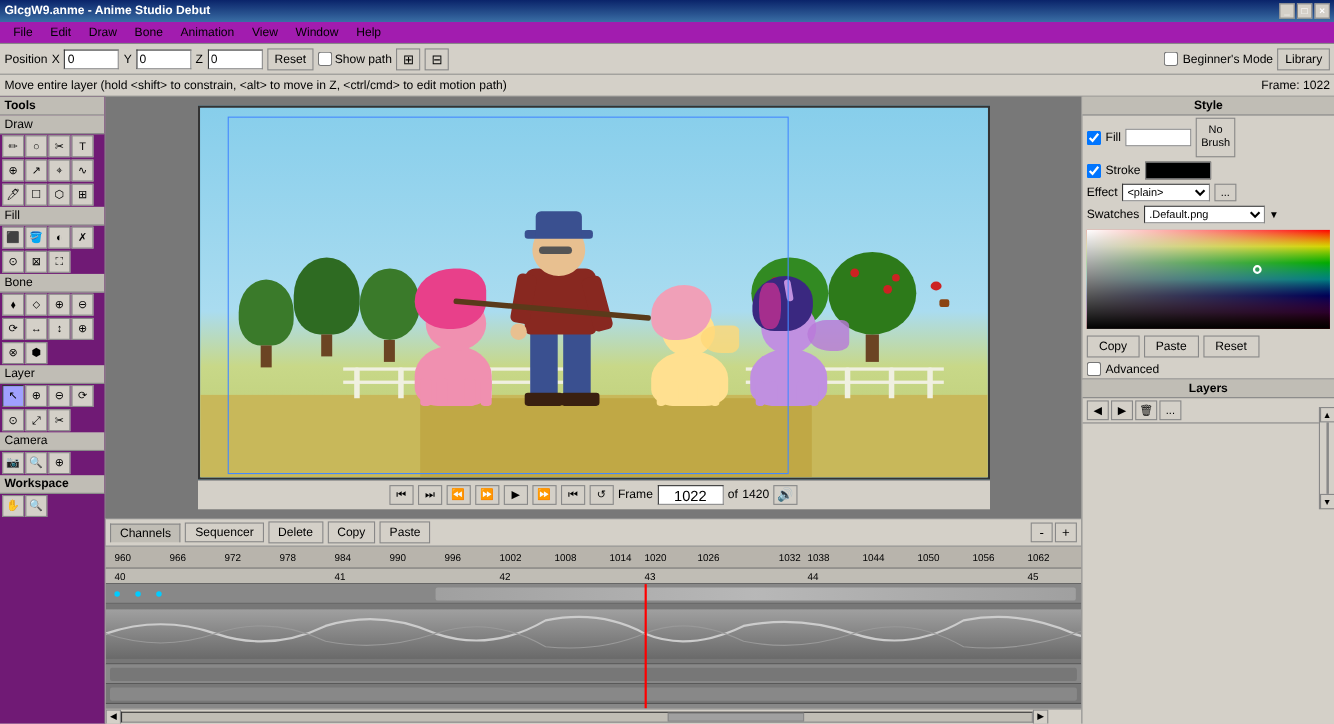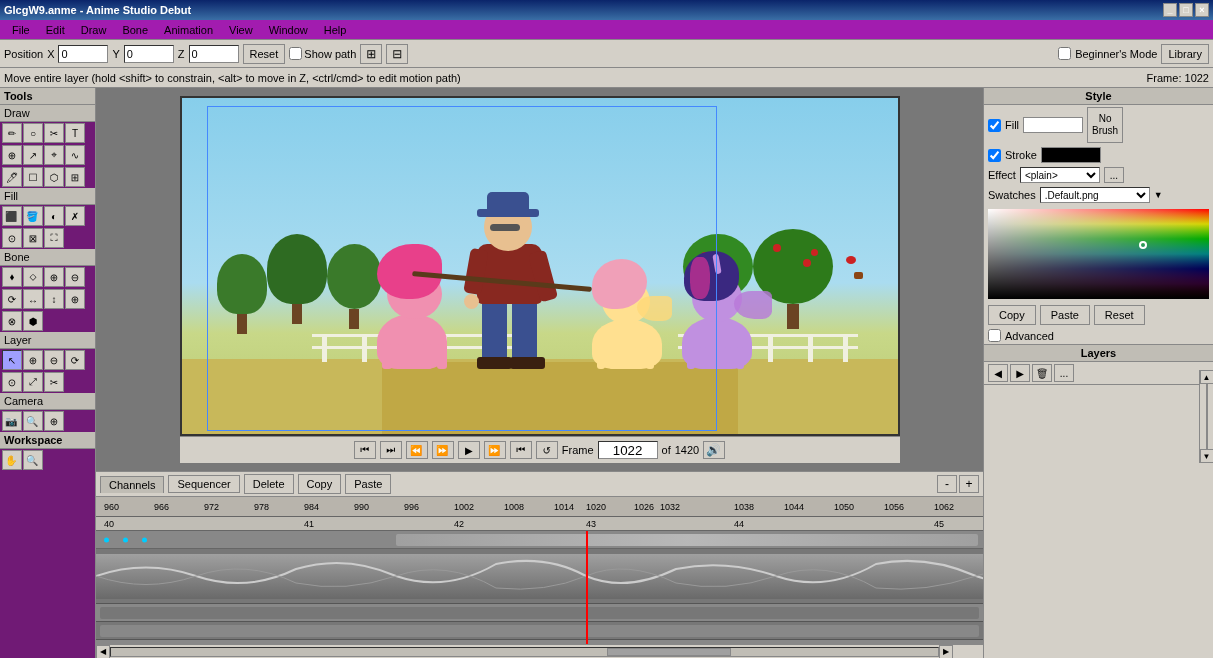--- a/index.html
+++ b/index.html
@@ -410,21 +410,21 @@
           <span style="position:absolute;left:108px;">972</span>
           <span style="position:absolute;left:158px;">978</span>
           <span style="position:absolute;left:208px;">984</span>
           <span style="position:absolute;left:258px;">990</span>
           <span style="position:absolute;left:308px;">996</span>
           <span style="position:absolute;left:358px;">1002</span>
           <span style="position:absolute;left:408px;">1008</span>
           <span style="position:absolute;left:458px;">1014</span>
           <span style="position:absolute;left:490px;">1020</span>
           <span style="position:absolute;left:538px;">1026</span>
-          <span style="position:absolute;left:564px;">1032</span>
+          <span style="position:absolute;left:612px;">1032</span>
           <span style="position:absolute;left:638px;">1038</span>
           <span style="position:absolute;left:688px;">1044</span>
           <span style="position:absolute;left:738px;">1050</span>
           <span style="position:absolute;left:788px;">1056</span>
           <span style="position:absolute;left:838px;">1062</span>
 
         </div>
 
         <div style="height:14px;background:#c0bdb5;border-bottom:1px solid #666;position:relative;overflow:hidden;display:flex;align-items:center;padding:0 4px;font-size:9px;">
           <span style="position:absolute;left:8px;">40</span>

